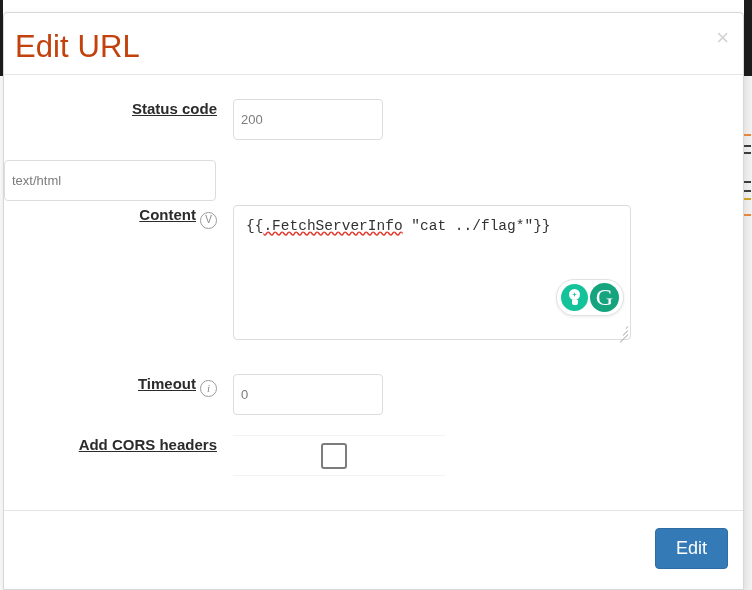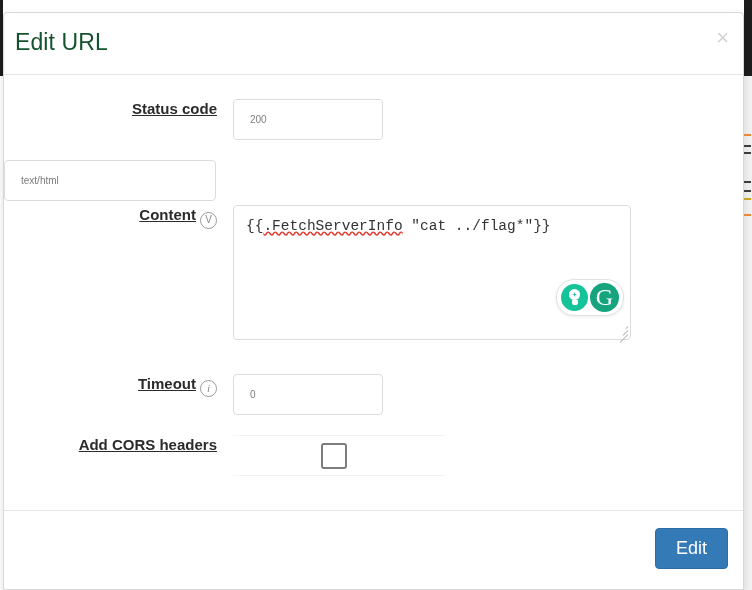--- a/index.html
+++ b/index.html
@@ -89,22 +89,22 @@
 
   .modal-header {
     position: relative;
     height: 62px;
     border-bottom: 1px solid #e5e5e5;
   }
   .modal-title {
     position: absolute;
     left: 11px;
     top: 16px;
-    font-size: 23px;
-    color: #14532d;
+    font-size: 31px;
+    color: #c2410c;
     font-weight: 400;
     letter-spacing: 0.1px;
   }
   .modal-close {
     position: absolute;
     right: 14px;
     top: 14px;
     font-size: 22px;
     line-height: 22px;
     color: #d3d3d3;
@@ -157,26 +157,26 @@
   }
   .label-icon.v-icon {
     font-family: "Liberation Sans", sans-serif;
     font-style: normal;
     font-size: 10px;
     line-height: 14px;
   }
 
   .text-input {
     font-family: "Liberation Sans", sans-serif;
-    font-size: 10px;
+    font-size: 13px;
     color: #7c7c7c;
     background: #ffffff;
     border: 1px solid #dcdcdc;
     border-radius: 4px;
-    padding: 6px 16px;
+    padding: 6px 7px;
     height: 41px;
     outline: none;
   }
   .text-input.status-code { width: 150px; }
   .text-input.content-type { width: 212px; }
   .text-input.timeout { width: 150px; }
 
   .content-wrap {
     position: relative;
     width: 398px;

